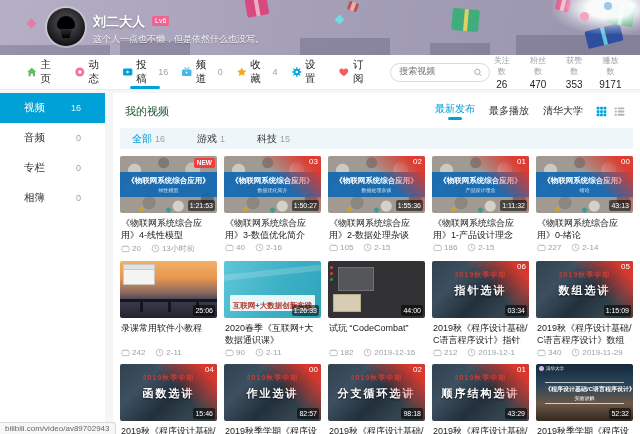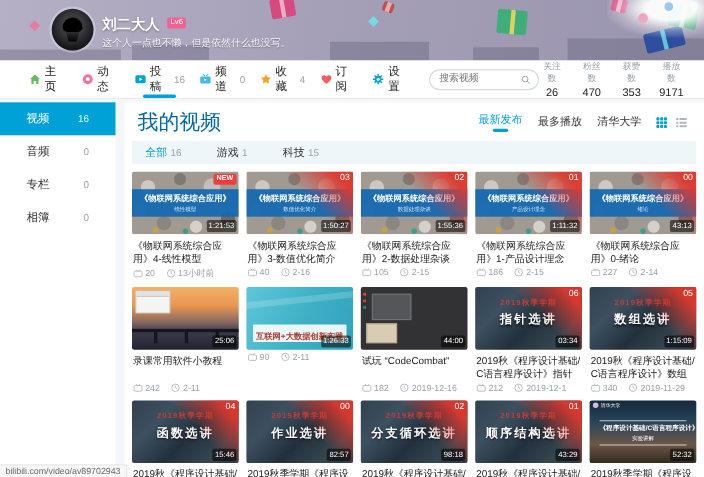--- a/index.html
+++ b/index.html
@@ -58,21 +58,21 @@
   
   .content{display:flex;gap:8px;padding-top:4px;height:350px}
   .sidebar{width:105px;background:#fff;flex:0 0 auto}
   .side-item{display:flex;justify-content:space-between;align-items:center;height:30px;padding:0 24px;
              font-size:10.5px;color:#333;cursor:pointer}
   .side-item .ct{font-size:9px;color:#99a2aa}
   .side-item.active{background:#00a1d6;color:#fff}
   .side-item.active .ct{color:#e6f6fc}
   .main{flex:1;background:#fff;padding:6px 7px 0 7px;overflow:hidden}
   .main-hd{display:flex;align-items:center;height:24px;padding:0 5px}
-  .main-title{font-size:19px;color:#0369a1}
+  .main-title{font-size:11px;color:#14532d}
   .sorts{margin-left:auto;display:flex;gap:14px;align-items:center}
   .sort{font-size:10px;color:#333;cursor:pointer;text-align:center}
   .sort.active{color:#00a1d6}
   .sort.active::after{content:"";display:block;margin:1px auto 0;width:14px;height:3px;border-radius:2px;background:#00a1d6}
   .views{display:flex;gap:7px;margin-left:13px;margin-right:3px}
   .views .ic{width:11px;height:11px;cursor:pointer}
   .filterbar{margin-top:5px;height:21px;background:#eef6fa;display:flex;align-items:center;gap:32px;padding:0 12px}
   .filter{font-size:10px;color:#333;cursor:pointer}
   .filter .ct{color:#99a2aa;font-size:9px;margin-left:3px}
   .filter.active .lb{color:#00a1d6}
@@ -208,39 +208,39 @@
           <svg viewBox="0 0 16 16">
             <path d="M8 1.6l2 4 4.4.6-3.2 3.1.8 4.4L8 11.6l-4 2.1.8-4.4L1.6 6.2 6 5.6z" fill="#f5a623"></path>
           </svg>
         </span>
         <span class="lb">收藏</span>
         <span class="ct">4</span>
       </div>
       <div class="nav-item">
         <span class="ic">
           <svg viewBox="0 0 16 16">
-            <path d="M8 13.8C4.1 10.9 1.8 8.7 1.8 6.1 1.8 4.3 3.2 3 4.9 3c1.2 0 2.4.7 3.1 1.8C8.7 3.7 9.9 3 11.1 3c1.7 0 3.1 1.3 3.1 3.1 0 2.6-2.3 4.8-6.2 7.7z" fill="#f25d5d"></path>
-          </svg>
-        </span>
-        <span class="lb">订阅</span>
-      </div>
-      <div class="nav-item">
-        <span class="ic">
-          <svg viewBox="0 0 16 16">
             <g stroke="#00a1d6" stroke-width="1.8">
               <line x1="8" y1="1.5" x2="8" y2="14.5"></line>
               <line x1="1.5" y1="8" x2="14.5" y2="8"></line>
               <line x1="3.4" y1="3.4" x2="12.6" y2="12.6"></line>
               <line x1="12.6" y1="3.4" x2="3.4" y2="12.6"></line>
             </g>
             <circle cx="8" cy="8" r="4.2" fill="#00a1d6"></circle>
             <circle cx="8" cy="8" r="1.9" fill="#fff"></circle>
           </svg>
         </span>
         <span class="lb">设置</span>
+      </div>
+      <div class="nav-item">
+        <span class="ic">
+          <svg viewBox="0 0 16 16">
+            <path d="M8 13.8C4.1 10.9 1.8 8.7 1.8 6.1 1.8 4.3 3.2 3 4.9 3c1.2 0 2.4.7 3.1 1.8C8.7 3.7 9.9 3 11.1 3c1.7 0 3.1 1.3 3.1 3.1 0 2.6-2.3 4.8-6.2 7.7z" fill="#f25d5d"></path>
+          </svg>
+        </span>
+        <span class="lb">订阅</span>
       </div>
     </div>
   <div class="search">
     <input placeholder="搜索视频" style="">
     <span class="ic">
         <svg viewBox="0 0 16 16">
           <circle cx="7" cy="7" r="4.2" fill="none" stroke="#9aa4ac" stroke-width="1.4"></circle>
           <line x1="10.2" y1="10.2" x2="13.5" y2="13.5" stroke="#9aa4ac" stroke-width="1.4"></line>
         </svg>
       </span>
@@ -514,20 +514,21 @@
             </span>
           </div>
         </div>
         <div class="card">
           <div class="thumb t-bigdata">
             <div class="bd-band">
               <div class="bd-text">互联网+大数据创新实践</div>
             </div>
             <span class="dur">1:26:33</span>
           </div>
+          <div class="title">2020春季《互联网+大数据通识课》</div>
           <div class="meta">
             <span class="mgroup">
               <span class="ic">
                 <svg viewBox="0 0 16 16">
                   <rect x="1.5" y="4.5" width="13" height="9" rx="2" fill="none" stroke="#a8b0b8" stroke-width="1.3"></rect>
                   <path d="M5 2l2.3 2.3M11.3 2L9 4.3" stroke="#a8b0b8" stroke-width="1.3" fill="none"></path>
                 </svg>
               </span>
               <span>90</span>
             </span>

